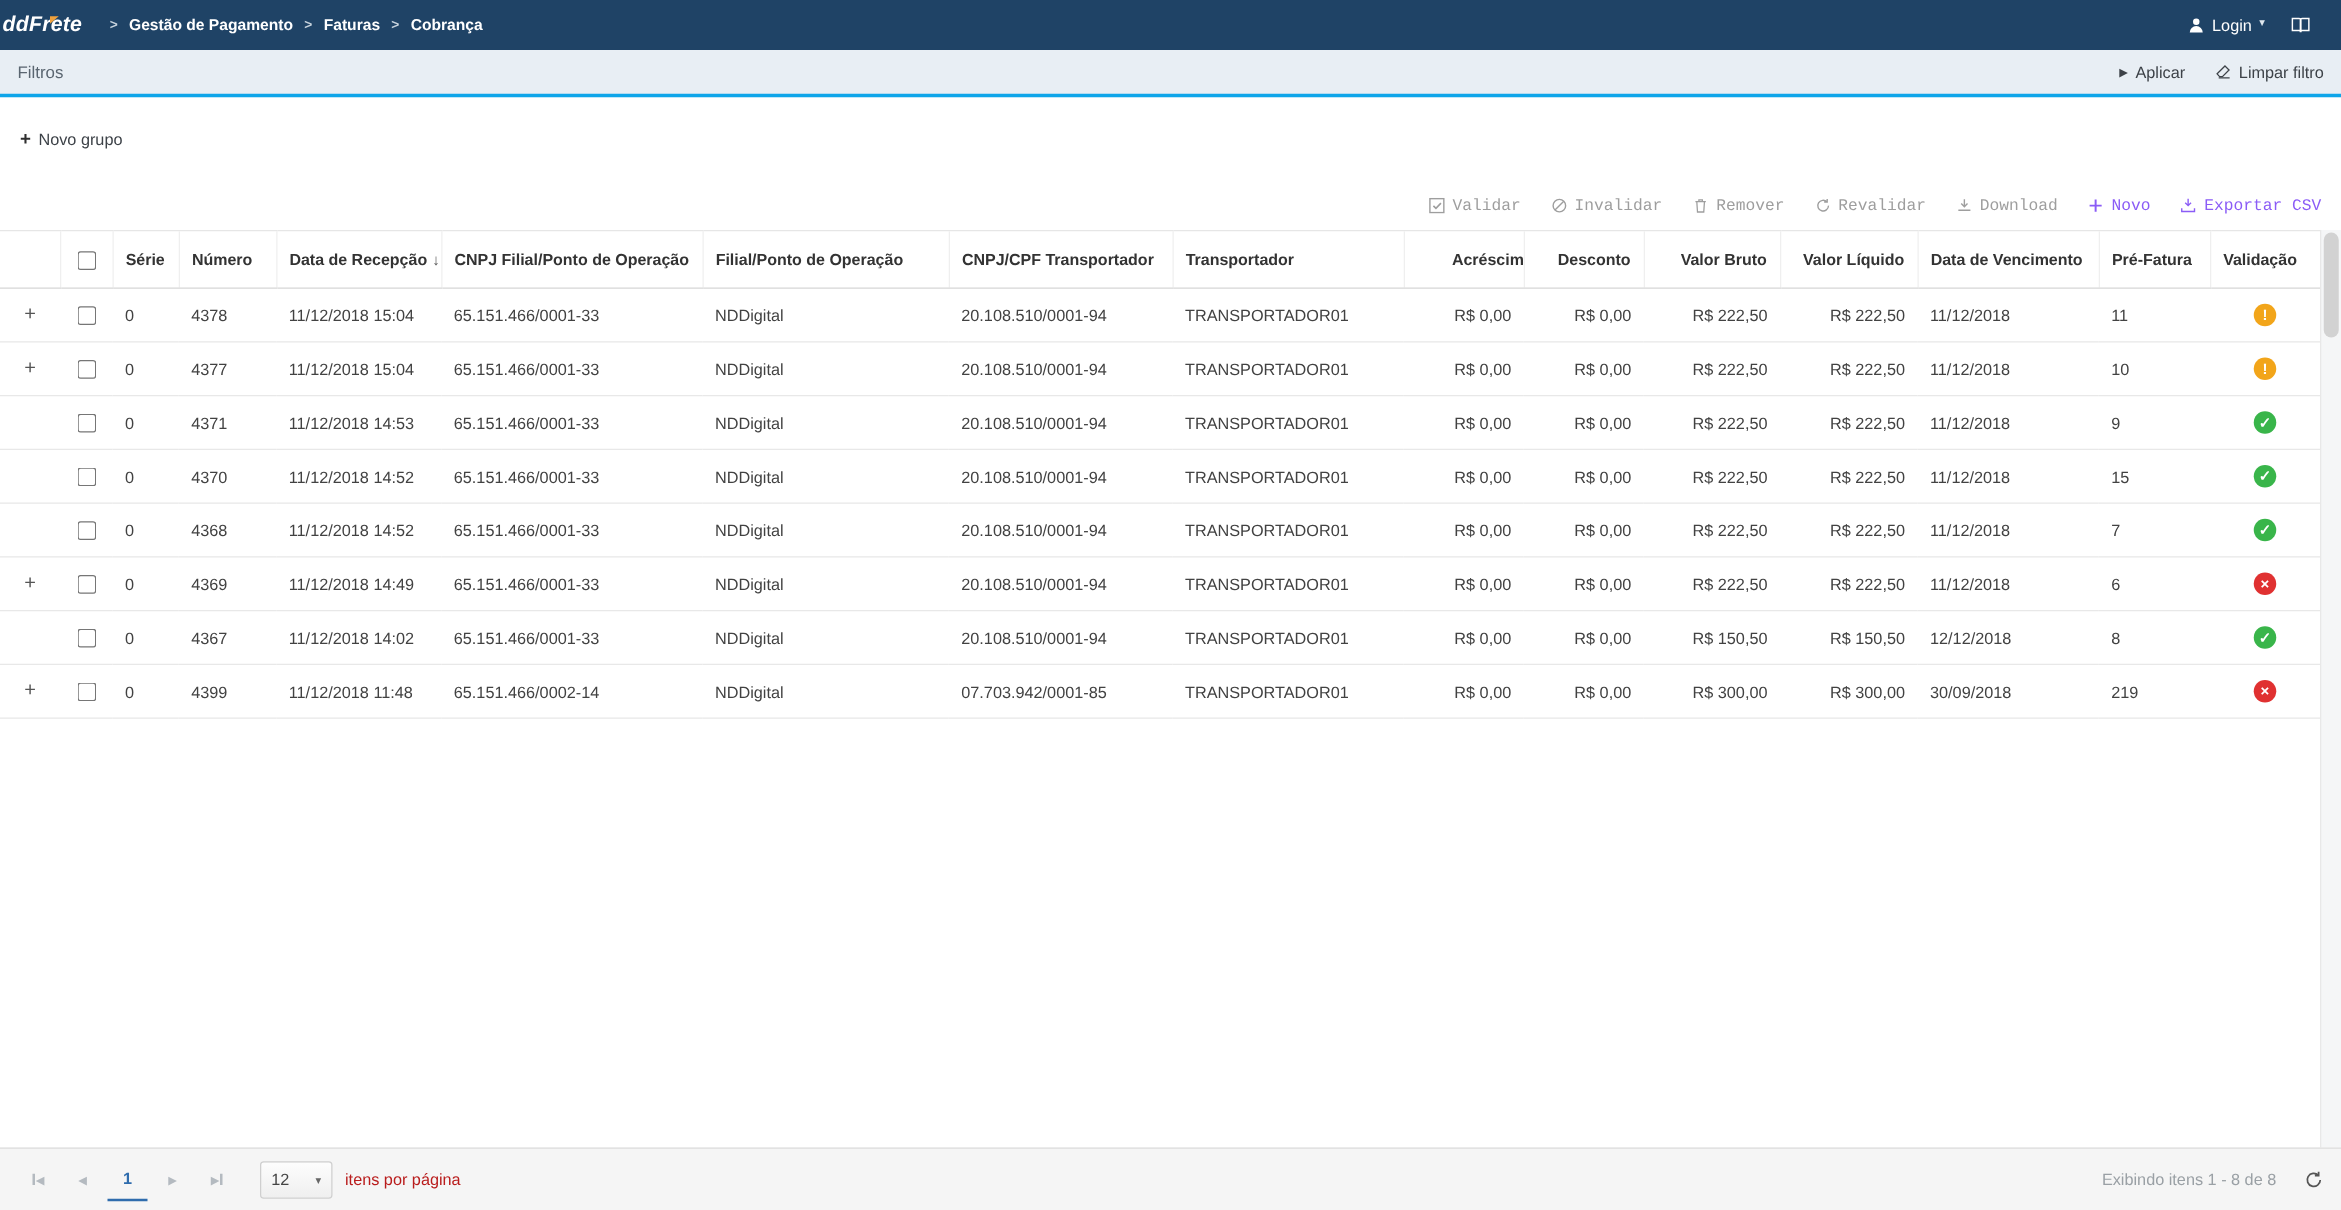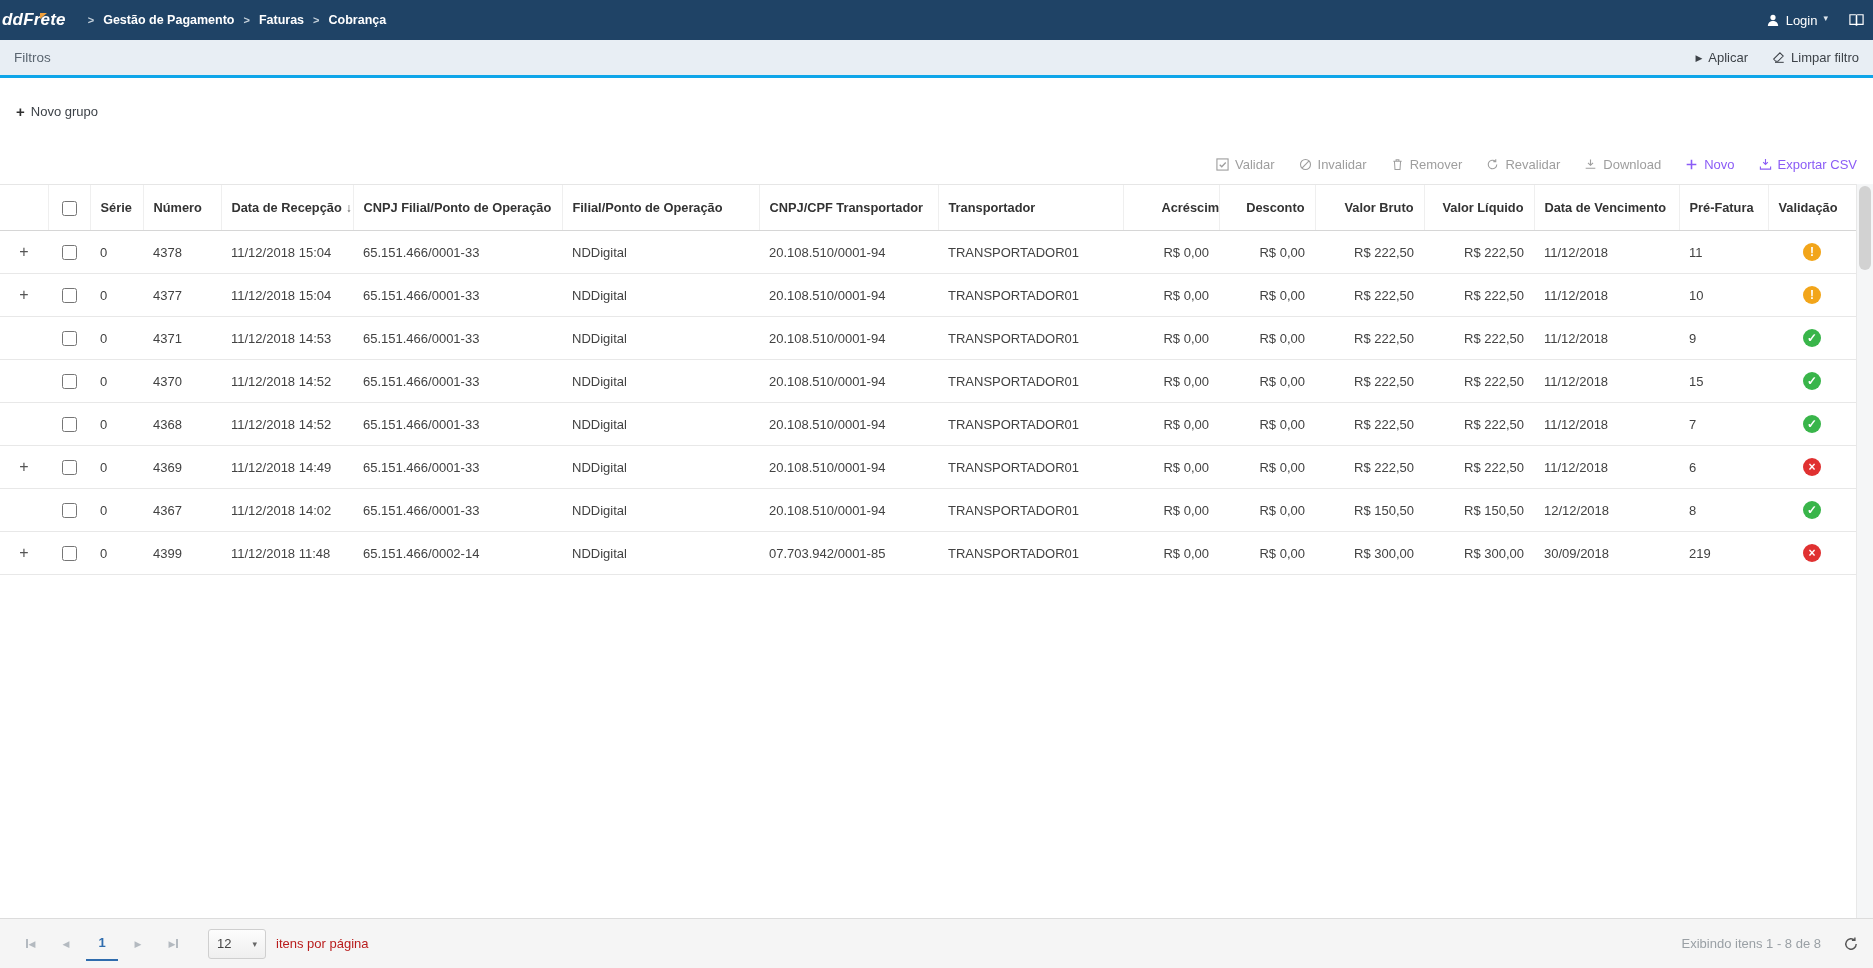--- a/index.html
+++ b/index.html
@@ -16,21 +16,21 @@
     --accent: #2f6cad;
   }
 
   
   .topbar {
     height: 40px;
     background: var(--topbar-bg);
     color: #fff;
     display: flex;
     align-items: center;
-    padding-right: 6px;
+    padding-right: 22px;
   }
   .logo {
     display: flex;
     align-items: center;
     font-weight: 800;
     font-style: italic;
     font-size: 17px;
     letter-spacing: .2px;
     padding: 0 10px 0 2px;
     position: relative;
@@ -86,21 +86,21 @@
     height: 40px;
     display: flex;
     align-items: center;
     justify-content: flex-end;
     gap: 24px;
     padding: 0 16px;
     background: #fff;
   }
   .tb-action {
     background: none; border: none; cursor: pointer;
-    font-family: Liberation Sans, sans-serif; font-size: 13px;
+    font-family: Liberation Mono, monospace; font-size: 13px;
     display: flex; align-items: center; gap: 6px; padding: 0;
   }
   .tb-action.disabled { color: #9e9e9e; }
   .tb-action.enabled { color: #8b5cf6; }
   .tb-icon { display: flex; align-items: center; }
 
   
   .grid { position: relative; }
   table { border-collapse: collapse; table-layout: fixed; width: 1856px; }
   thead th {

